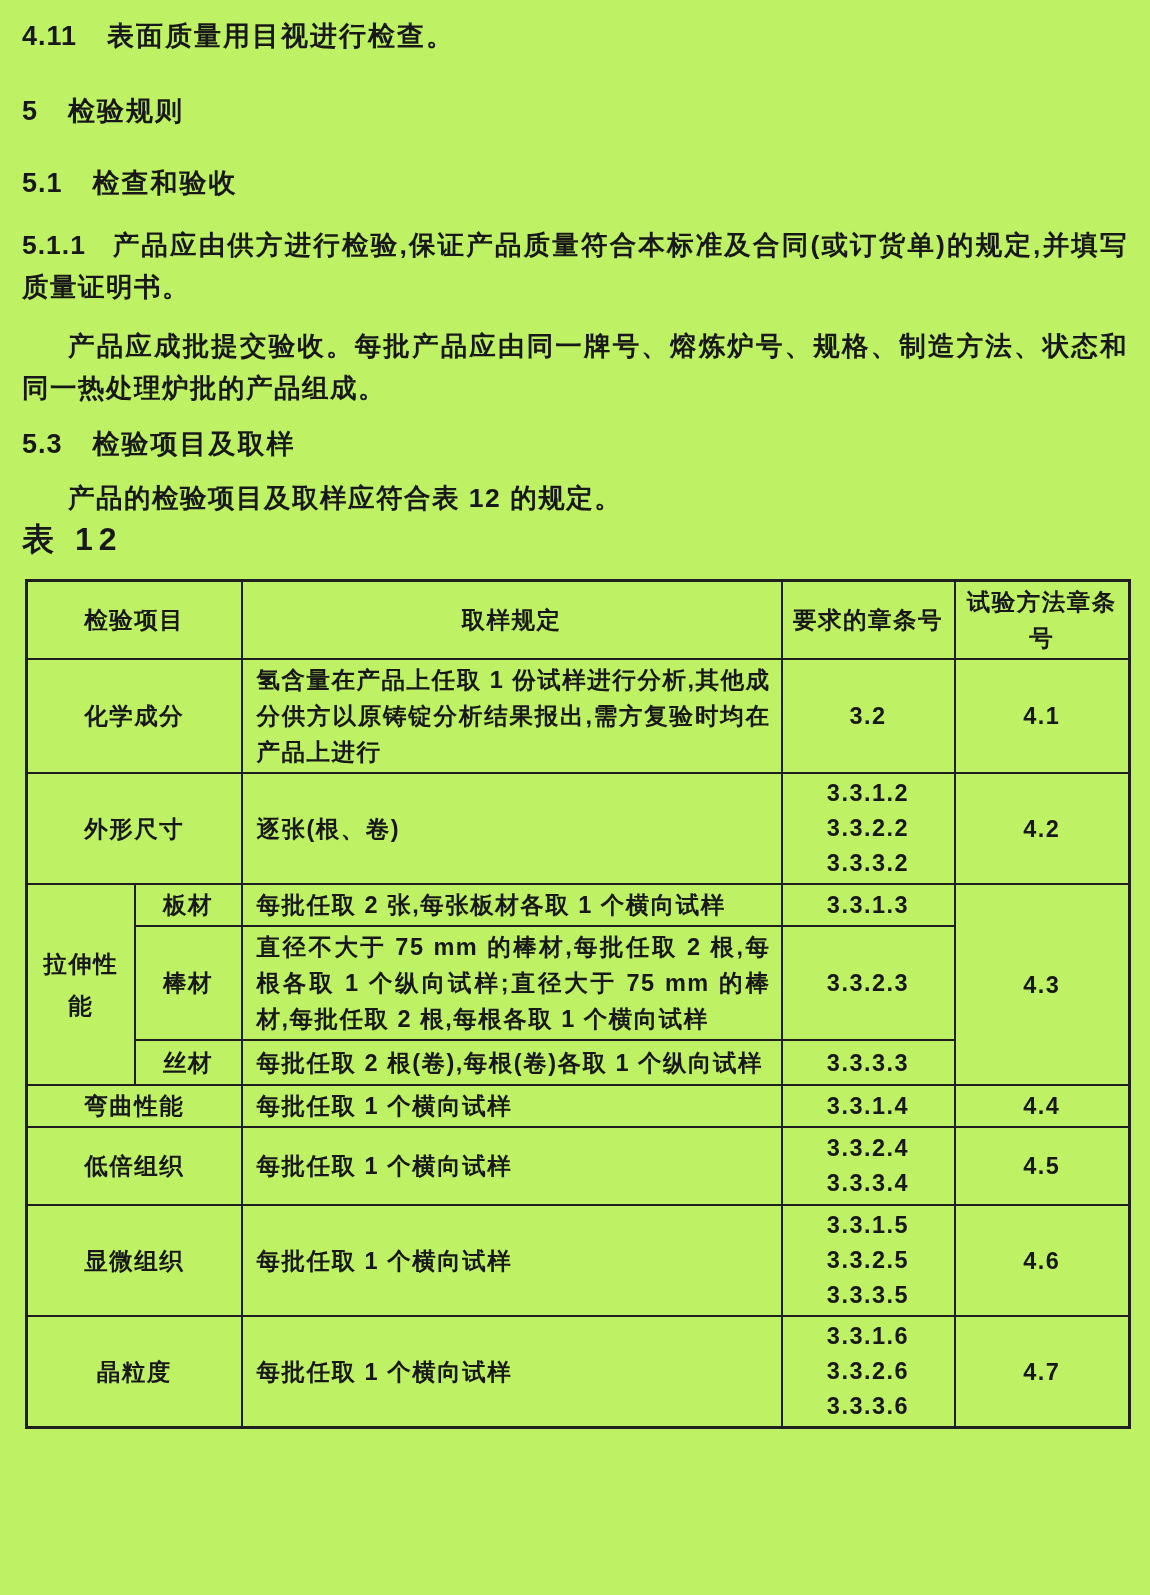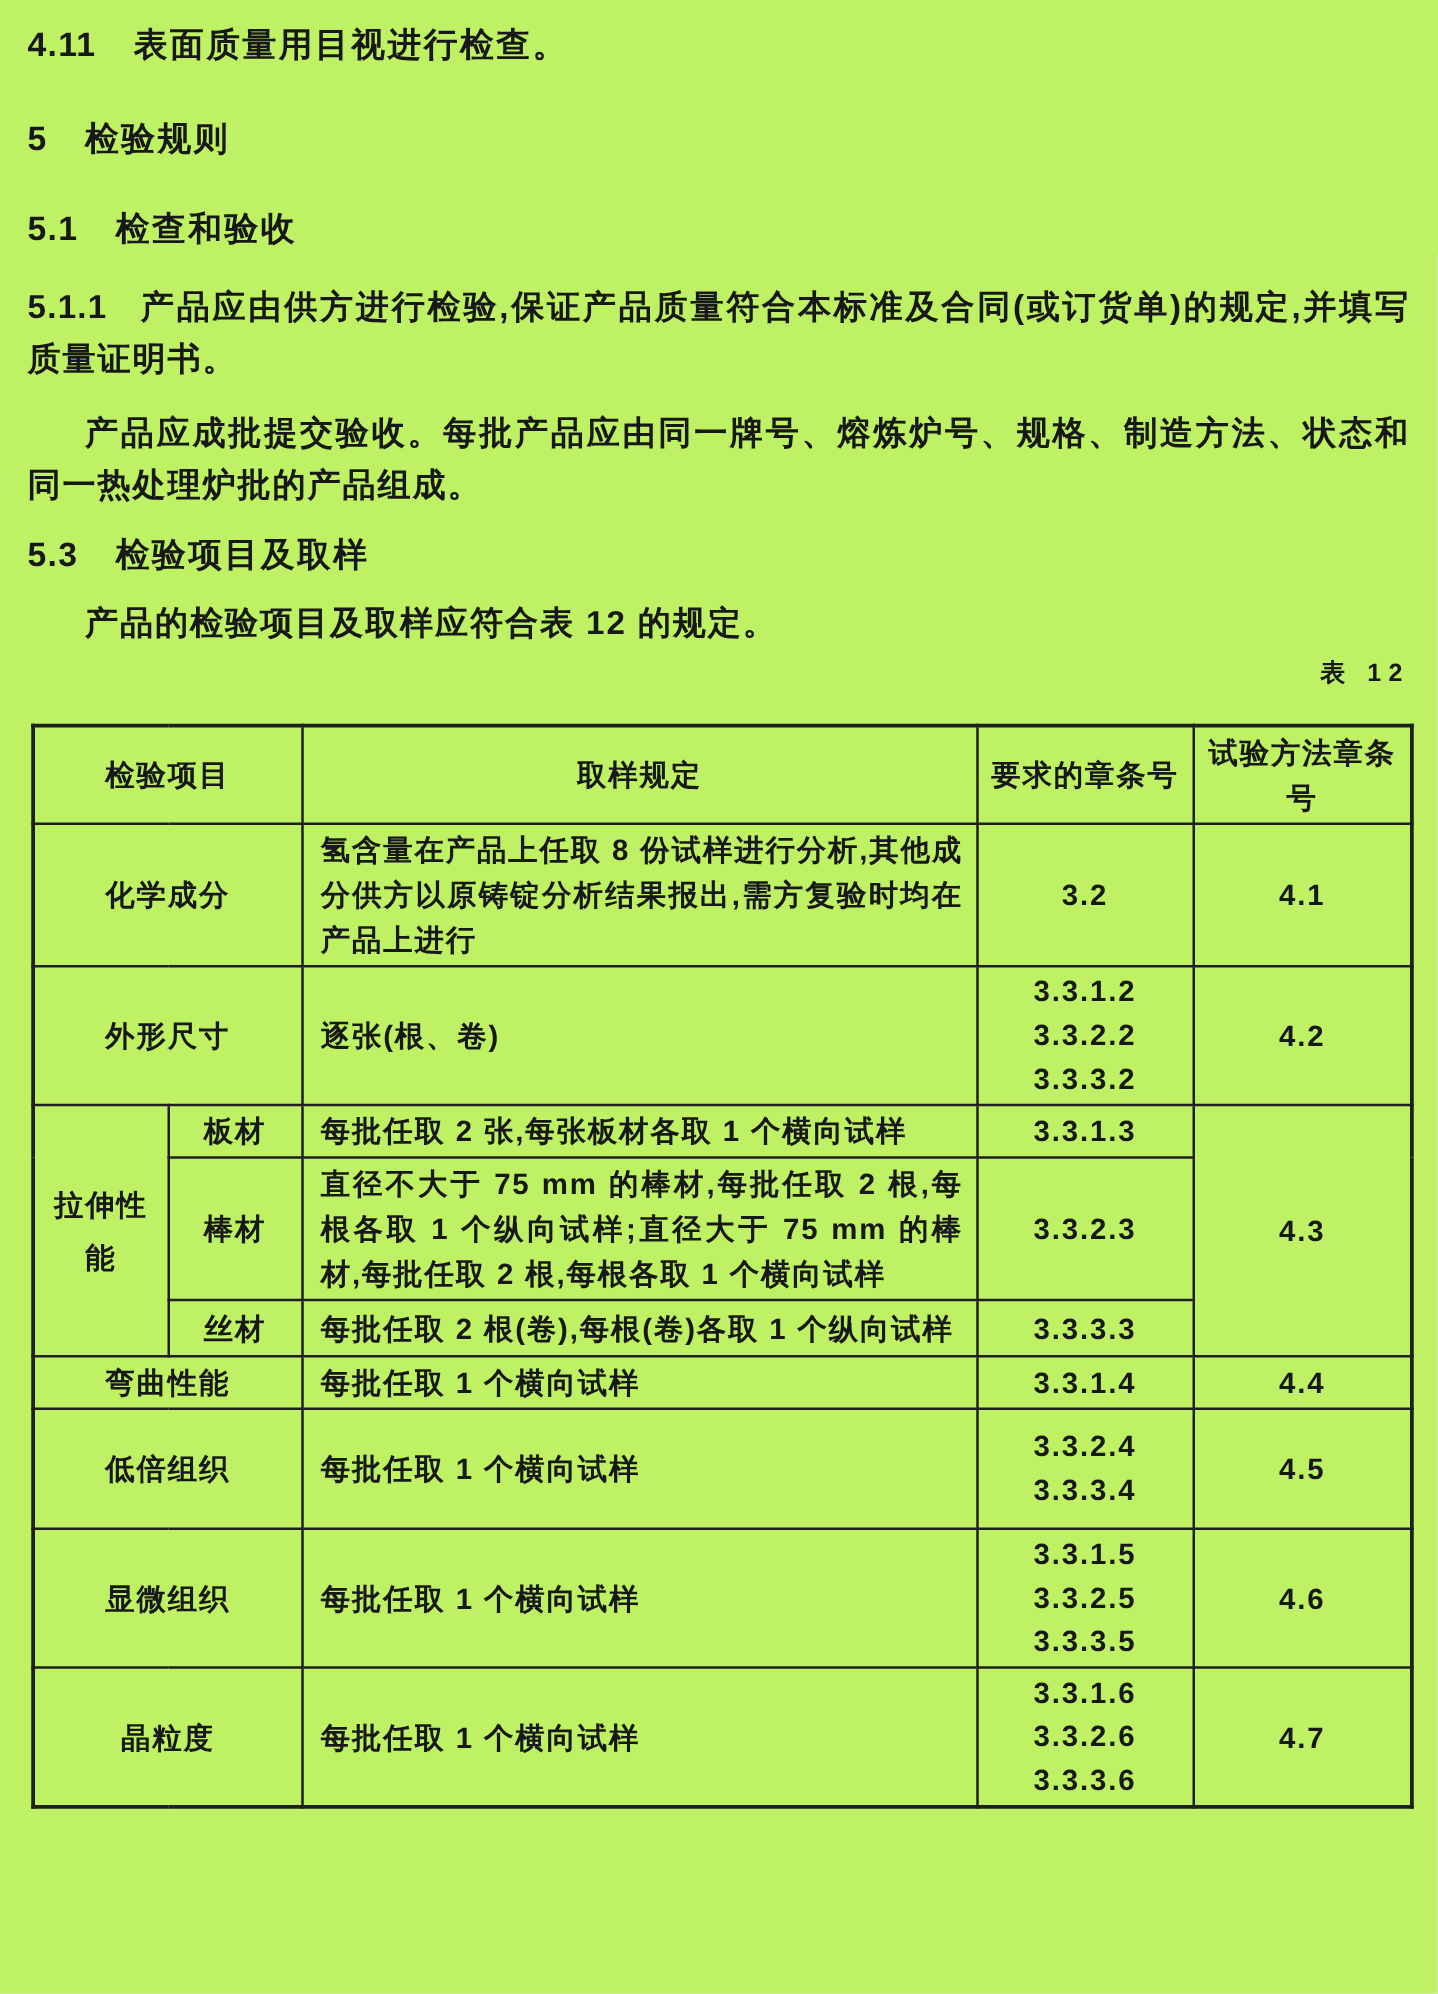--- a/index.html
+++ b/index.html
@@ -16,21 +16,21 @@
   .h51{margin-top:36px;}
   .h52{margin-top:11px;}
   .h53{margin-top:17px;}
   
   .para{font-size:26.5px;line-height:42px;letter-spacing:1.5px;text-align:justify;margin:0;}
   .para .pnum{letter-spacing:1px;margin-right:26px;}
   .p511{margin-top:23px;}
   .p52{margin-top:17px;text-indent:46px;font-family:Liberation Serif, serif;}
   .p53{margin-top:15px;text-indent:46px;}
   
-  .tcaption{margin-top:2px;text-align:right;font-size:20px;line-height:36px;letter-spacing:6px;}
+  .tcaption{margin-top:2px;text-align:left;font-size:32px;line-height:36px;letter-spacing:6px;}
   table.t12{
     border-collapse:collapse;table-layout:fixed;
     width:1103px;margin:22px 0 0 3px;
   }
   .t12 col.c-item-a{width:108px;}
   .t12 col.c-item-b{width:107px;}
   .t12 col.c-samp{width:540px;}
   .t12 col.c-req{width:173px;}
   .t12 col.c-meth{width:175px;}
   .t12{border:3px solid #1f1f1f;}
@@ -44,21 +44,21 @@
   .t12 tr.subline td{border-top-width:1px;}
   .t12 td.samp{text-align:left;padding-left:14px;padding-right:10px;text-align:justify;}
   .t12 td.itemv{padding:2px 12px;line-height:42px;}
   .t12 tr.rhead{height:43px;}
   .t12 tr.r0{height:75px;}
   .t12 tr.r1{height:108px;}
   .t12 tr.r2a{height:41px;}
   .t12 tr.r2b{height:108px;}
   .t12 tr.r2c{height:45px;}
   .t12 tr.r3{height:42px;}
-  .t12 tr.r4{height:96px;margin-top:44px;}
+  .t12 tr.r4{height:78px;margin-top:44px;}
   .t12 tr.r5{height:110px;}
   .t12 tr.r6{height:107px;}
   .refline{line-height:35px;}
 </style>
 </head>
 <body>
 
 <div class="page">
 
   <div class="clause">
@@ -104,21 +104,21 @@
     <tbody>
       <tr class="rhead">
         <th colspan="2">检验项目</th>
         <th>取样规定</th>
         <th>要求的章条号</th>
         <th>试验方法章条号</th>
       </tr>
 
       <tr class="r0">
         <td colspan="2" class="item">化学成分</td>
-        <td class="samp">氢含量在产品上任取 8 份试样进行分析,其他成分供方以原铸锭分析结果报出,需方复验时均在产品上进行</td>
+        <td class="samp">氢含量在产品上任取 1 份试样进行分析,其他成分供方以原铸锭分析结果报出,需方复验时均在产品上进行</td>
         <td class="ref">3.2</td>
         <td class="ref">4.1</td>
       </tr>
 
       <tr class="r1">
         <td colspan="2" class="item">外形尺寸</td>
         <td class="samp">逐张(根、卷)</td>
         <td class="ref">
           <div class="refline">3.3.1.2</div>
           <div class="refline">3.3.2.2</div>

